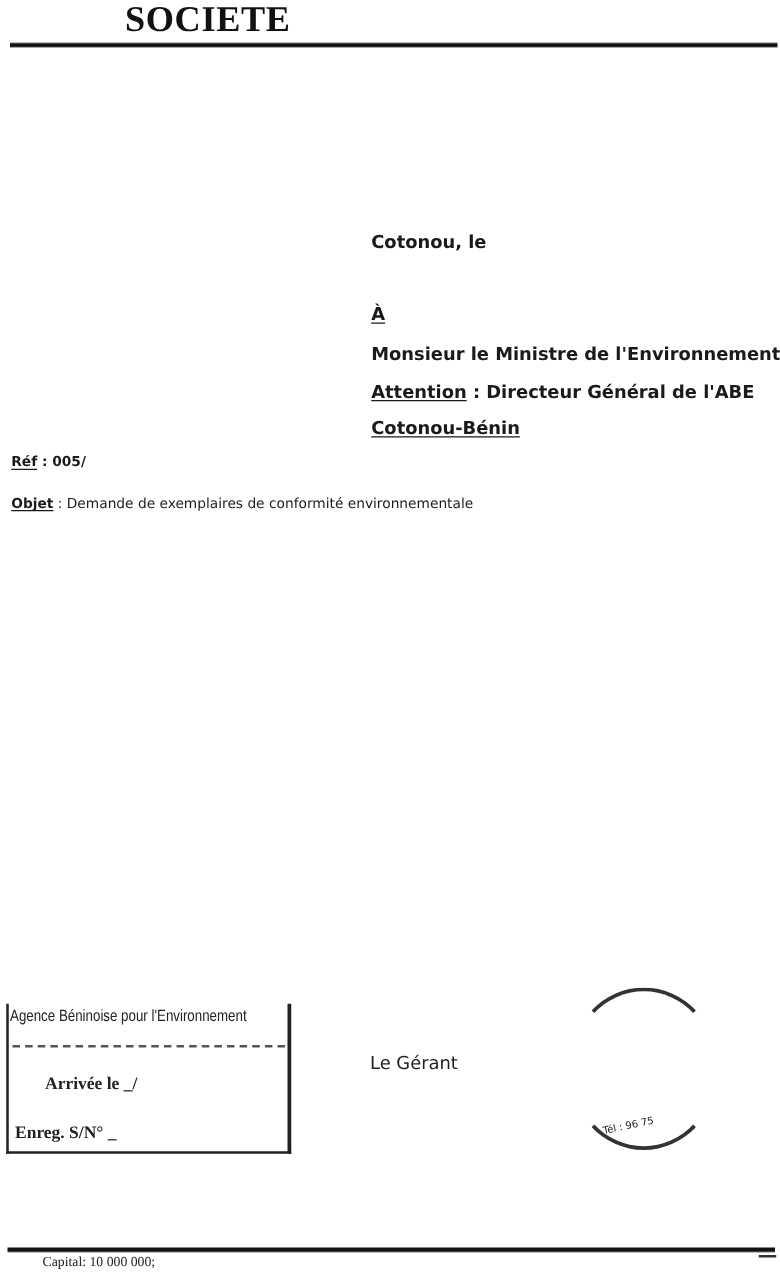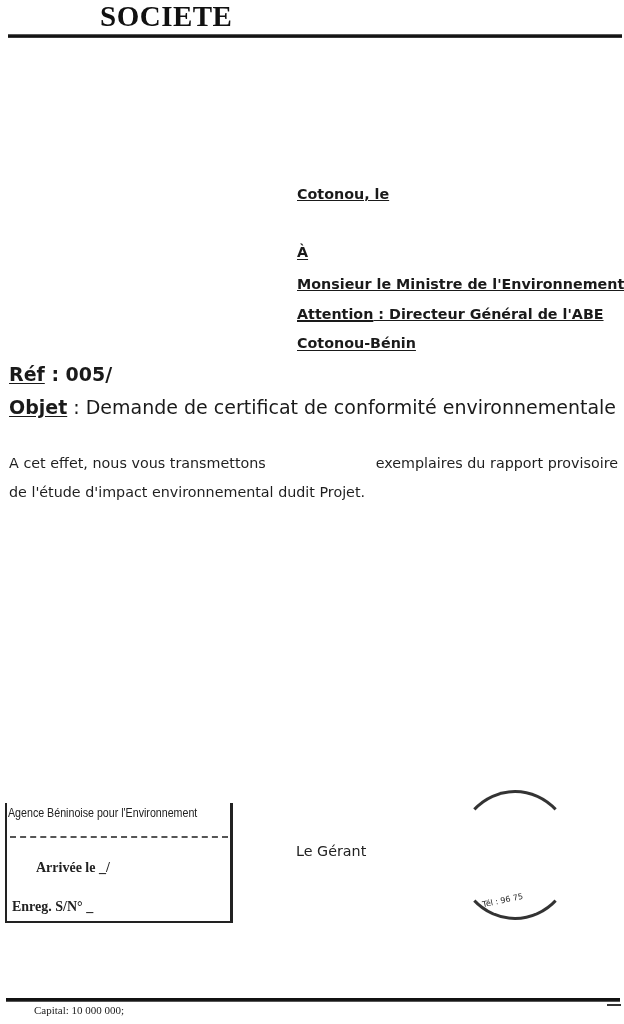--- a/index.html
+++ b/index.html
@@ -13,24 +13,23 @@
       left: 100px; top: 0px; font-family: "Liberation Serif", serif;
       font-weight: bold; font-size: 29px; letter-spacing: 0.5px; color: #111;
     }
     .rule-top {
       left: 8px; top: 34px; width: 614px; height: 4px;
       background: linear-gradient(#777, #111 40%, #111 70%, #555);
     }
     .addr {
       left: 297px; font-size: 14.3px; font-weight: bold; color: #1a1a1a;
       white-space: nowrap;
-      text-decoration: underline;
     }
     .u { text-decoration: underline; text-underline-offset: 2px; }
-    .meta { left: 9px; font-size: 19px; white-space: nowrap; }
+    .meta { left: 9px; font-size: 11px; white-space: nowrap; }
     .meta b { font-weight: bold; }
     .body-text {
       left: 9px; width: 609px; font-size: 14.3px; line-height: 29px;
       text-align: justify; color: #1f1f1f;
     }
     .p { margin: 0; }
     .gap { display: inline-block; width: 110px; }
     .stamp-box {
       left: 5px; top: 803px; width: 228px; height: 120px;
       border-left: 2px solid #222; border-right: 3px solid #222; border-bottom: 2px solid #222;
@@ -78,27 +77,24 @@
 <div class="abs addr" style="top:276px;">Monsieur le Ministre de l'Environnement</div>
 <div class="abs addr" style="top:306px;text-align:center;">
   <span class="u">Attention</span><span> : Directeur Général de l'ABE</span>
 </div>
 <div class="abs addr u" style="top:335px;">Cotonou-Bénin</div>
 
 <div class="abs meta" style="top:363px;">
   <b class="u">Réf</b><b> : 005/</b>
 </div>
 <div class="abs meta" style="top:396px;">
-  <b class="u">Objet</b><span> : Demande de certificat de conformité environnementale</span>
+  <b class="u">Objet</b><span> : Demande de exemplaires de conformité environnementale</span>
 </div>
 
 <div class="abs body-text" style="top:449px;">
-  <p class="p">
-    <span>A cet effet, nous vous transmettons</span><span class="gap"></span><span>exemplaires du rapport provisoire de l'étude d'impact environnemental dudit Projet.</span>
-  </p>
 </div>
 
 <div class="abs stamp-box"></div>
 <div class="abs stamp-title">Agence Béninoise pour l'Environnement</div>
 <div class="abs stamp-divider"></div>
 <div class="abs stamp-field" style="top:860px;margin-left:24px;">Arrivée le _/</div>
 <div class="abs stamp-field" style="top:899px;">Enreg. S/N° _</div>
 
 <div class="abs signer">Le Gérant</div>
 <div class="abs seal"></div>

